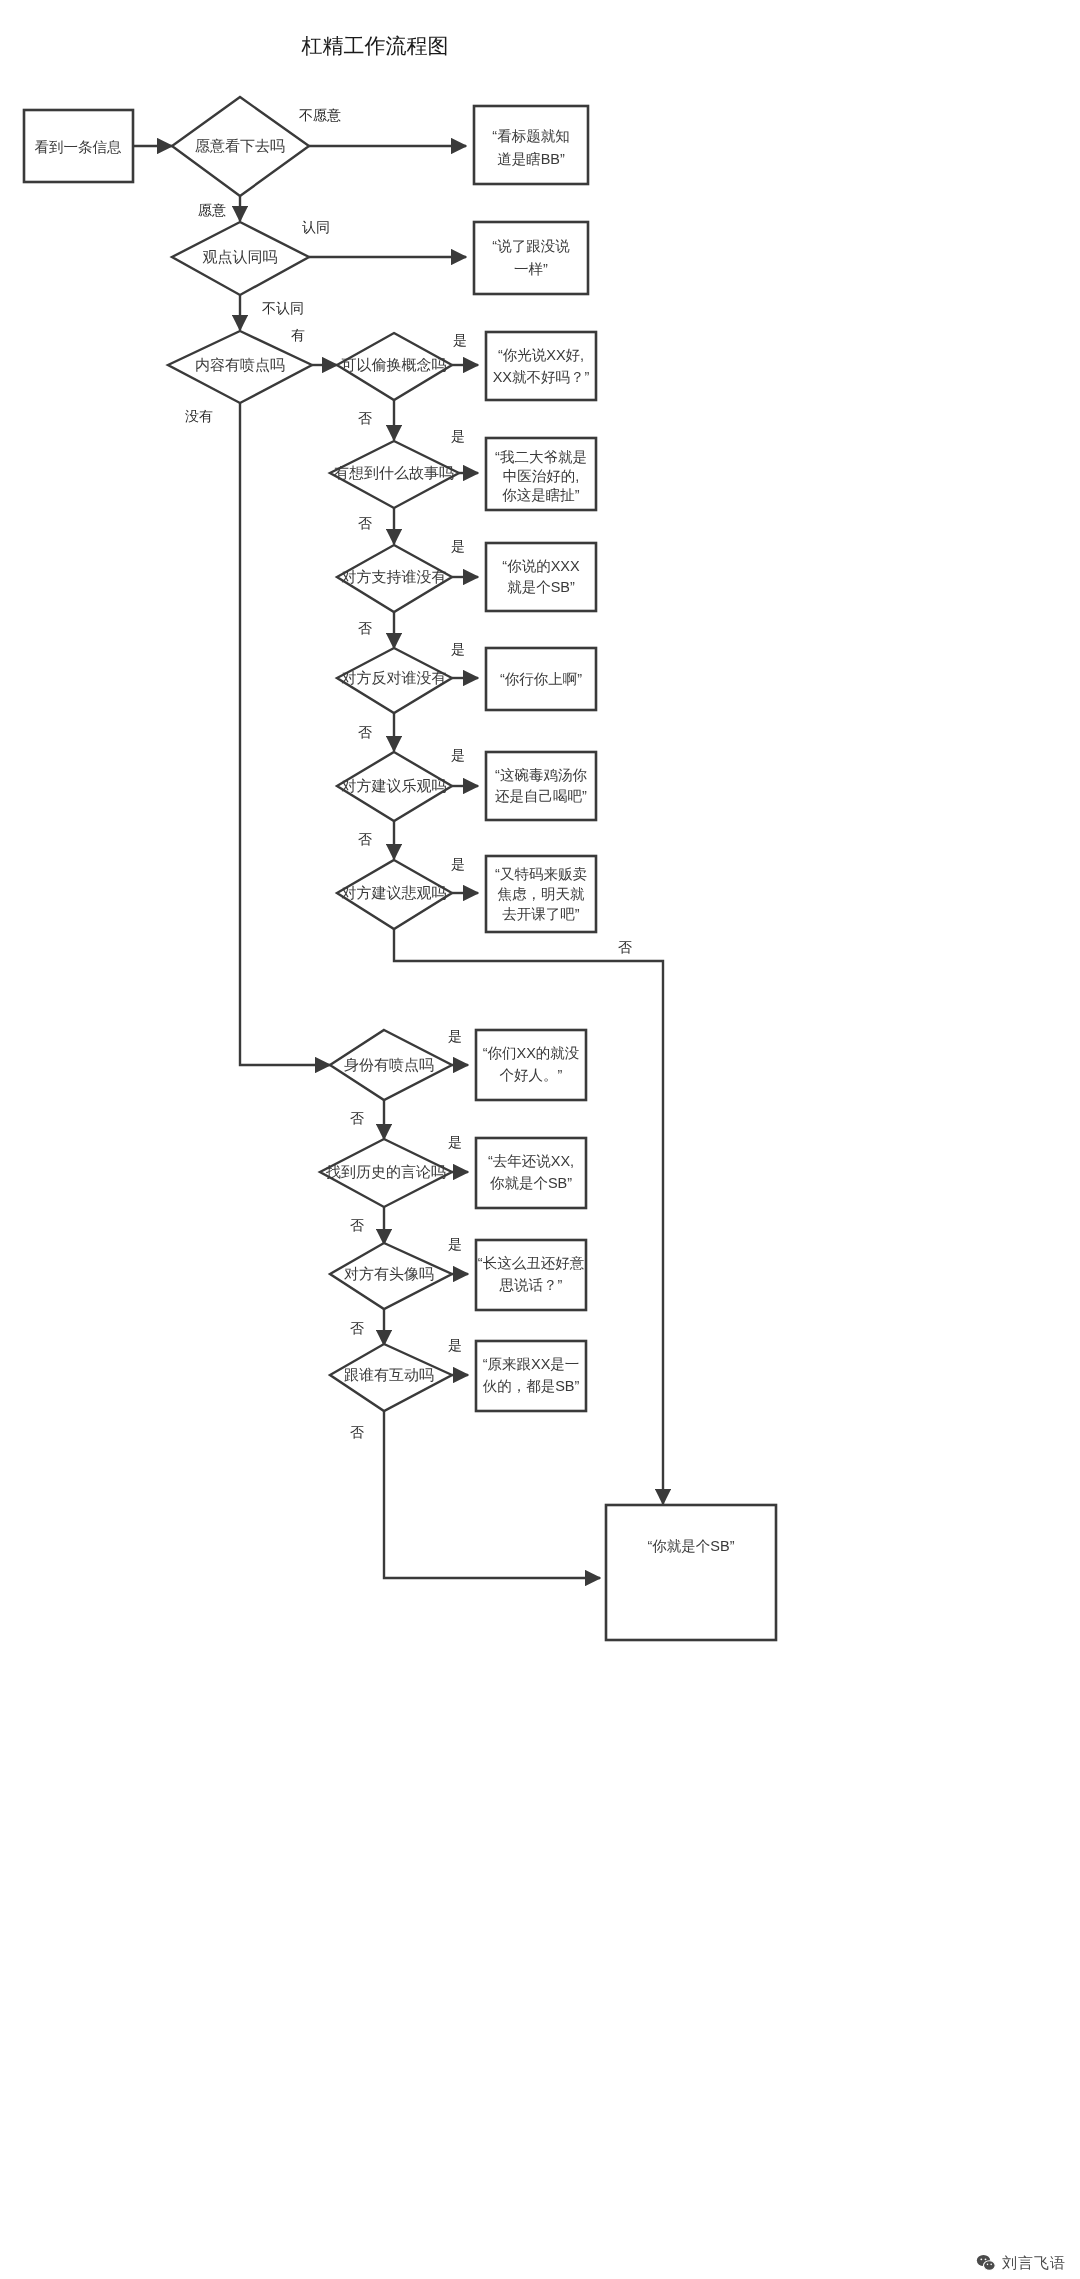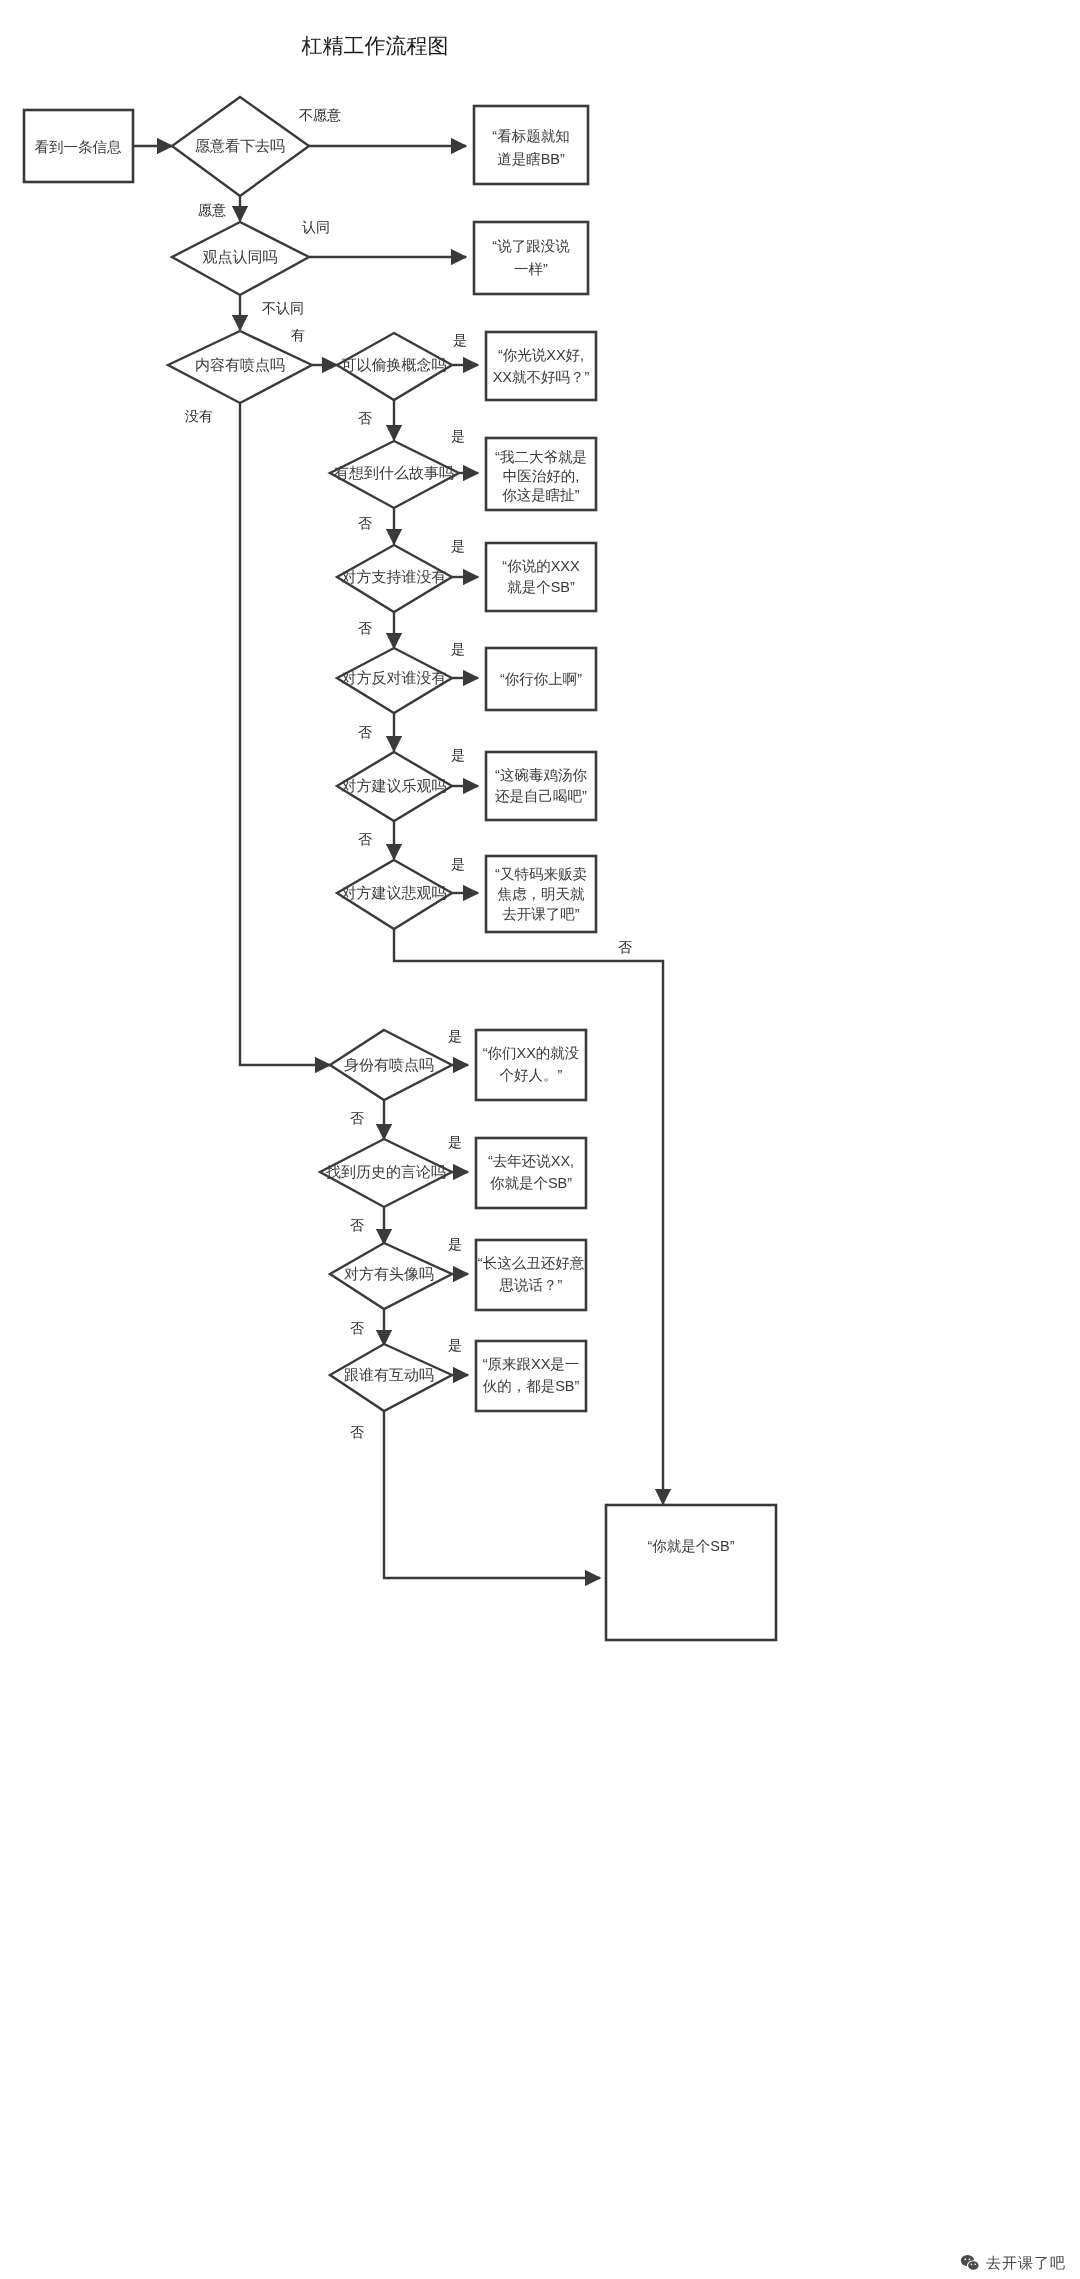--- a/index.html
+++ b/index.html
@@ -273,14 +273,14 @@
 
 <div class="footerWrap">
   <svg class="wxIcon" viewBox="0 0 24 24">
     <ellipse cx="9" cy="9" rx="8" ry="6.6" fill="#4a4a4a"></ellipse>
     <ellipse cx="16" cy="15" rx="7" ry="5.8" fill="#4a4a4a" stroke="#ffffff" stroke-width="1.3"></ellipse>
     <circle cx="6.4" cy="7.6" r="1.1" fill="#ffffff"></circle>
     <circle cx="11.4" cy="7.6" r="1.1" fill="#ffffff"></circle>
     <circle cx="13.8" cy="13.6" r="0.95" fill="#ffffff"></circle>
     <circle cx="18.2" cy="13.6" r="0.95" fill="#ffffff"></circle>
   </svg>
-  <span class="footerTxt">去开课了吧</span>
+  <span class="footerTxt">刘言飞语</span>
 </div>
 
 </body></html>

